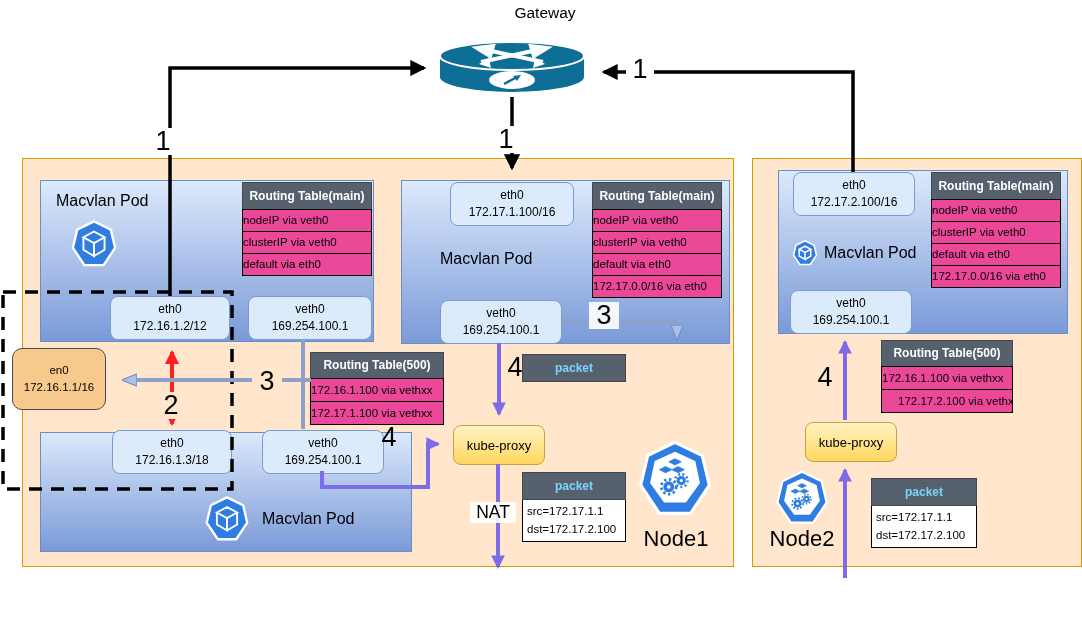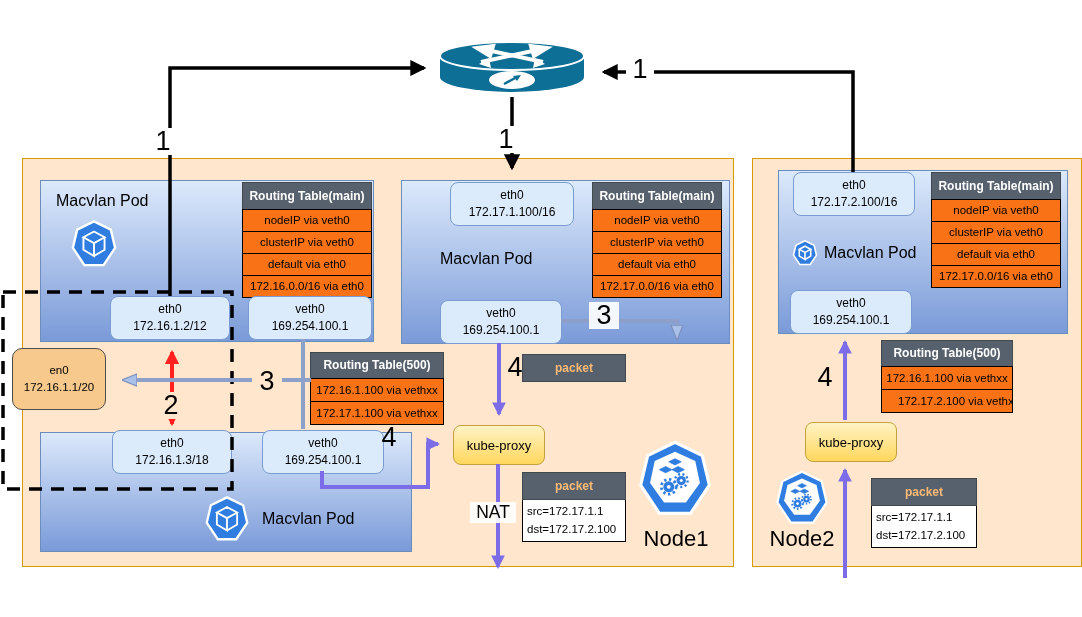--- a/index.html
+++ b/index.html
@@ -7,44 +7,45 @@
           font-family:"Liberation Sans","DejaVu Sans",sans-serif;color:#000;}
   .abs{position:absolute;}
   .node-box{background:#ffe6cc;border:1px solid #d79b00;}
   .pod-box{background:linear-gradient(180deg,#dce9fb 0%,#7a9ad8 100%);border:1px solid #6c8ebf;}
   .pod-label{font-size:16px;color:#000;white-space:nowrap;}
   .iface{background:#dcebfc;border:1px solid #7a9cd0;border-radius:8px;text-align:center;
          font-size:12px;line-height:1.45;display:flex;flex-direction:column;justify-content:center;}
   .rtable{background:#fff;}
   .rt-head{background:#57616d;color:#fff;font-size:12px;font-weight:600;text-align:center;
            border:1px solid #41494f;}
-  .rt-row{background:#f97316;border:1px solid #000;margin-top:-1px;text-align:center;font-size:11.5px;
+  .rt-row{background:#ec4899;border:1px solid #000;margin-top:-1px;font-size:11.5px;
           white-space:nowrap;overflow:hidden;}
   .en-box{background:#f8c98c;border:1.6px solid #4d4d4d;border-radius:10px;text-align:center;
           font-size:11.5px;line-height:1.5;display:flex;flex-direction:column;justify-content:center;}
   .kproxy{background:linear-gradient(180deg,#fff3c4,#ffd75e);border:1px solid #c7a23c;border-radius:8px;
           display:flex;align-items:center;justify-content:center;font-size:13px;}
-  .packet-head{background:#57616d;color:#fdba74;font-size:12px;font-weight:600;text-align:center;
+  .packet-head{background:#57616d;color:#7dd3fc;font-size:12px;font-weight:600;text-align:center;
                border:1px solid #41494f;line-height:26px;height:26px;}
   .packet-body{background:#fff;border:1px solid #000;border-top:none;font-size:11.5px;line-height:1.55;
                padding:3px 2px 2px 4px;white-space:nowrap;}
   .num{font-size:27px;text-align:center;line-height:1;}
   .bigname{font-size:22px;text-align:center;}
   .bar{background:linear-gradient(180deg,#d8e6fa,#96b8ec);border:2px dashed #7fa3d4;border-radius:9px;
        display:flex;align-items:center;justify-content:center;font-size:14px;}
   .gw-title{font-size:15.5px;text-align:center;}
   svg.overlay{position:absolute;left:0;top:0;width:1082px;height:617px;pointer-events:none;z-index:5;}
   .lbl{z-index:6;}
   .iname{font-weight:400;}
 </style>
 </head>
 <body>
 
 <div id="canvas">
 
+  <div class="abs gw-title" style="left:470px;top:4px;width:150px;">Gateway</div>
   <div class="abs" style="left:437px;top:40px;width:150px;height:56px;">
     <svg width="150" height="56" viewBox="0 0 150 56">
       <rect x="3" y="16" width="144" height="21" fill="#0d6e96"></rect>
       <ellipse cx="75" cy="37" rx="72" ry="15" fill="#0d6e96"></ellipse>
       <ellipse cx="75" cy="16" rx="72" ry="14" fill="#0d6e96" stroke="#fff" stroke-width="2"></ellipse>
       <g stroke="#fff" stroke-width="4" fill="#fff">
         <line x1="44" y1="22" x2="100" y2="10"></line>
         <polygon points="110,8 94,6 97,16"></polygon>
         <line x1="106" y1="22" x2="50" y2="10"></line>
         <polygon points="40,8 56,6 53,16"></polygon>
@@ -70,21 +71,20 @@
         <path d="M28 36 L28 62 L50 75 L50 48"></path>
         <path d="M72 36 L72 62 L50 75"></path>
       </g>
     </svg>
   </div>
   <div class="abs rtable" style="left:242px;top:182px;width:130px;">
     <div class="rt-head" style="line-height:26px;height:26px;">Routing Table(main)</div>
     <div class="rt-row" style="line-height:21px;height:21px;">nodeIP via veth0</div>
     <div class="rt-row" style="line-height:21px;height:21px;">clusterIP via veth0</div>
     <div class="rt-row" style="line-height:21px;height:21px;">default via eth0</div>
-    <div class="rt-row" style="line-height:21px;height:21px;">172.16.0.0/16 via eth0</div>
   </div>
   <div class="abs iface" style="left:110px;top:296px;width:118px;height:42px;">
     <span class="iname">eth0</span>
     <span>172.16.1.2/12</span>
   </div>
   <div class="abs iface" style="left:248px;top:296px;width:122px;height:42px;">
     <span class="iname">veth0</span>
     <span>169.254.100.1</span>
   </div>
 
@@ -122,21 +122,21 @@
     <div class="rt-row" style="line-height:21px;height:21px;">172.17.0.0/16 via eth0</div>
   </div>
   <div class="abs pod-label" style="left:440px;top:250px;">Macvlan Pod</div>
   <div class="abs iface" style="left:440px;top:300px;width:120px;height:42px;">
     <span class="iname">veth0</span>
     <span>169.254.100.1</span>
   </div>
 
   <div class="abs en-box" style="left:12px;top:348px;width:92px;height:60px;">
     <span class="iname">en0</span>
-    <span>172.16.1.1/20</span>
+    <span>172.16.1.1/16</span>
   </div>
 
   <div class="abs rtable" style="left:310px;top:352px;width:134px;">
     <div class="rt-head" style="line-height:25px;height:25px;">Routing Table(500)</div>
     <div class="rt-row" style="line-height:22px;height:22px;">172.16.1.100 via vethxx</div>
     <div class="rt-row" style="line-height:22px;height:22px;">172.17.1.100 via vethxx</div>
   </div>
 
   <div class="abs" style="left:522px;top:354px;width:104px;">
     <div class="packet-head">packet</div>

